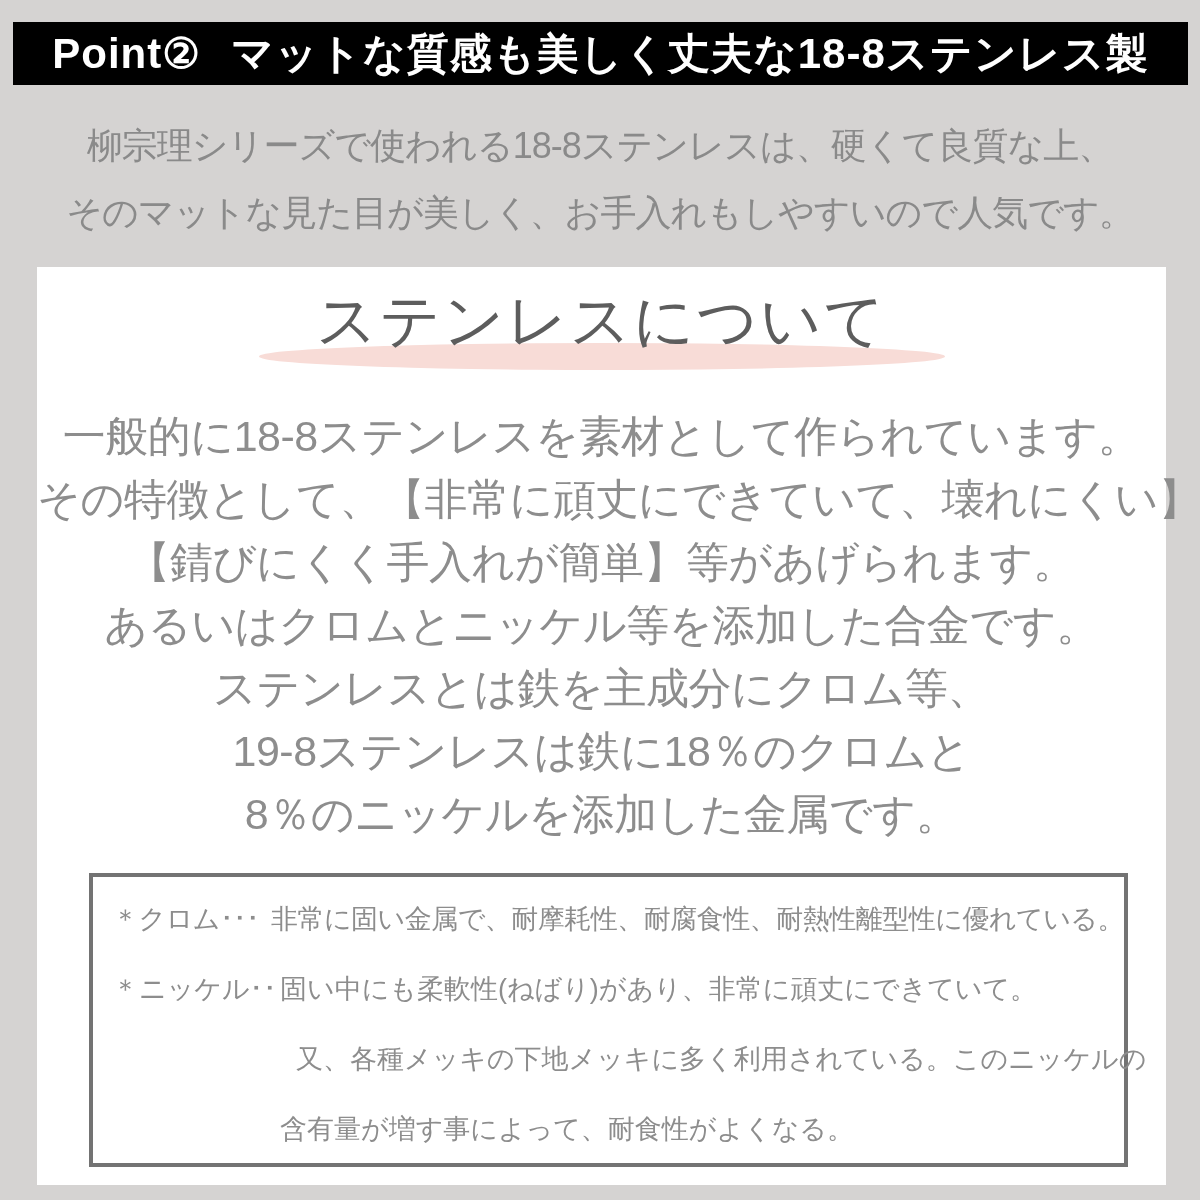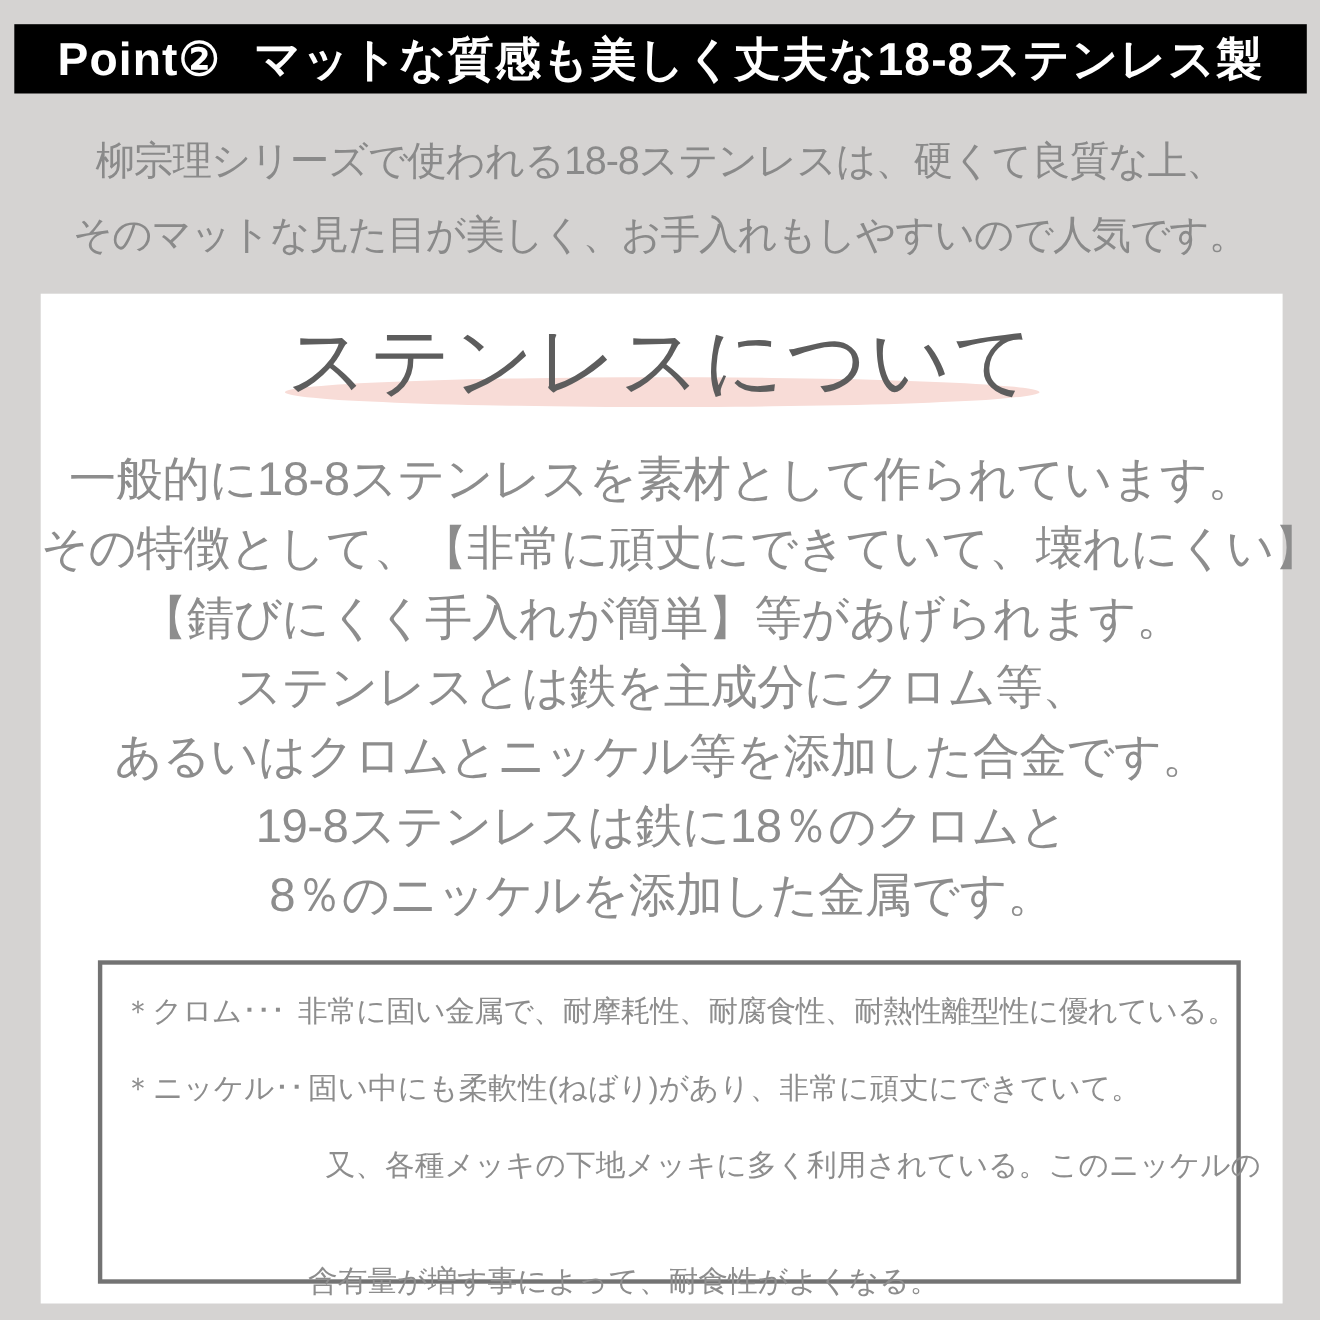--- a/index.html
+++ b/index.html
@@ -67,21 +67,21 @@
     left: 50%; top: 62px;
     width: 686px; height: 27px;
     margin-left: -343px;
     background: #f8dcd7;
     border-radius: 50%;
     z-index: 0;
   }
   .card-title {
     position: relative;
     z-index: 1;
-    font-size: 72px;
+    font-size: 60px;
     color: #5d5d5d;
     letter-spacing: 2px;
     white-space: nowrap;
   }
 
   
   .card-body {
     position: absolute;
     left: 0; top: 138px;
     width: 100%;
@@ -102,21 +102,21 @@
     border: 4px solid #737373;
     background: #ffffff;
     color: #8d8d8d;
     font-size: 27px;
   }
   .note-box div { position: absolute; white-space: nowrap; line-height: 32px; }
   .note-row-chromium { left: 19px; top: 26px; letter-spacing: -0.5px; }
   .note-label-nickel  { left: 19px; top: 96px; }
   .note-nickel-1 { left: 187px; top: 96px; }
   .note-nickel-2 { left: 203px; top: 166px; }
-  .note-nickel-3 { left: 187px; top: 236px; margin-top: 36px; }
+  .note-nickel-3 { left: 187px; top: 236px; }
   .chrom-gap { display: inline-block; width: 12px; }
 </style>
 </head>
 <body>
 
 <div class="page">
 
   <div class="banner">
     <span class="point-label">Point②</span>
     <span class="banner-title">マットな質感も美しく丈夫な18-8ステンレス製</span>
@@ -131,22 +131,22 @@
 
     <div class="card-title-wrap">
       <span class="title-highlight"></span>
       <span class="card-title">ステンレスについて</span>
     </div>
 
     <div class="card-body">
       <div class="body-line">一般的に18-8ステンレスを素材として作られています。</div>
       <div class="body-line">その特徴として、【非常に頑丈にできていて、壊れにくい】</div>
       <div class="body-line">【錆びにくく手入れが簡単】等があげられます。</div>
+      <div class="body-line">あるいはクロムとニッケル等を添加した合金です。</div>
       <div class="body-line">ステンレスとは鉄を主成分にクロム等、</div>
-      <div class="body-line">あるいはクロムとニッケル等を添加した合金です。</div>
       <div class="body-line">19-8ステンレスは鉄に18％のクロムと</div>
       <div class="body-line">8％のニッケルを添加した金属です。</div>
     </div>
 
     <div class="note-box">
       <div class="note-row-chromium">
         <span>＊クロム･･･</span><span class="chrom-gap"></span><span>非常に固い金属で、耐摩耗性、耐腐食性、耐熱性離型性に優れている。</span>
       </div>
       <div class="note-label-nickel">＊ニッケル･･</div>
       <div class="note-nickel-1">固い中にも柔軟性(ねばり)があり、非常に頑丈にできていて。</div>

